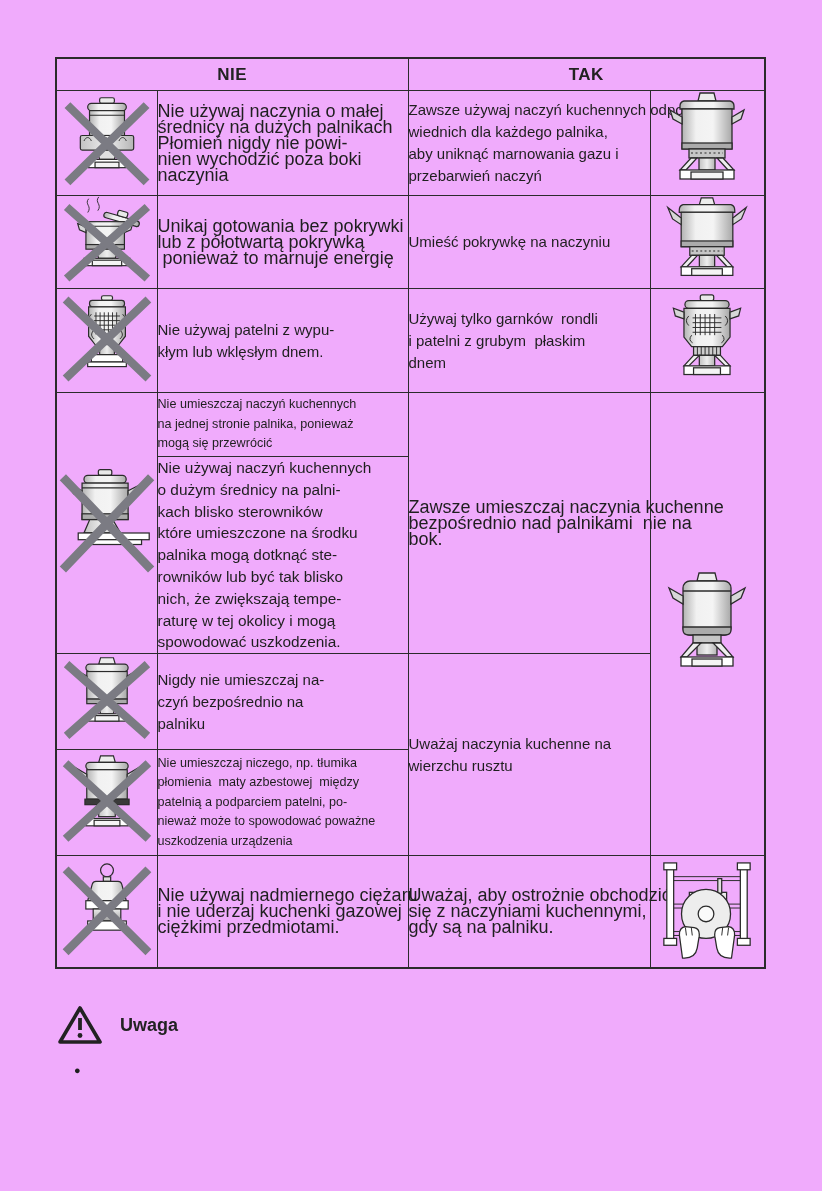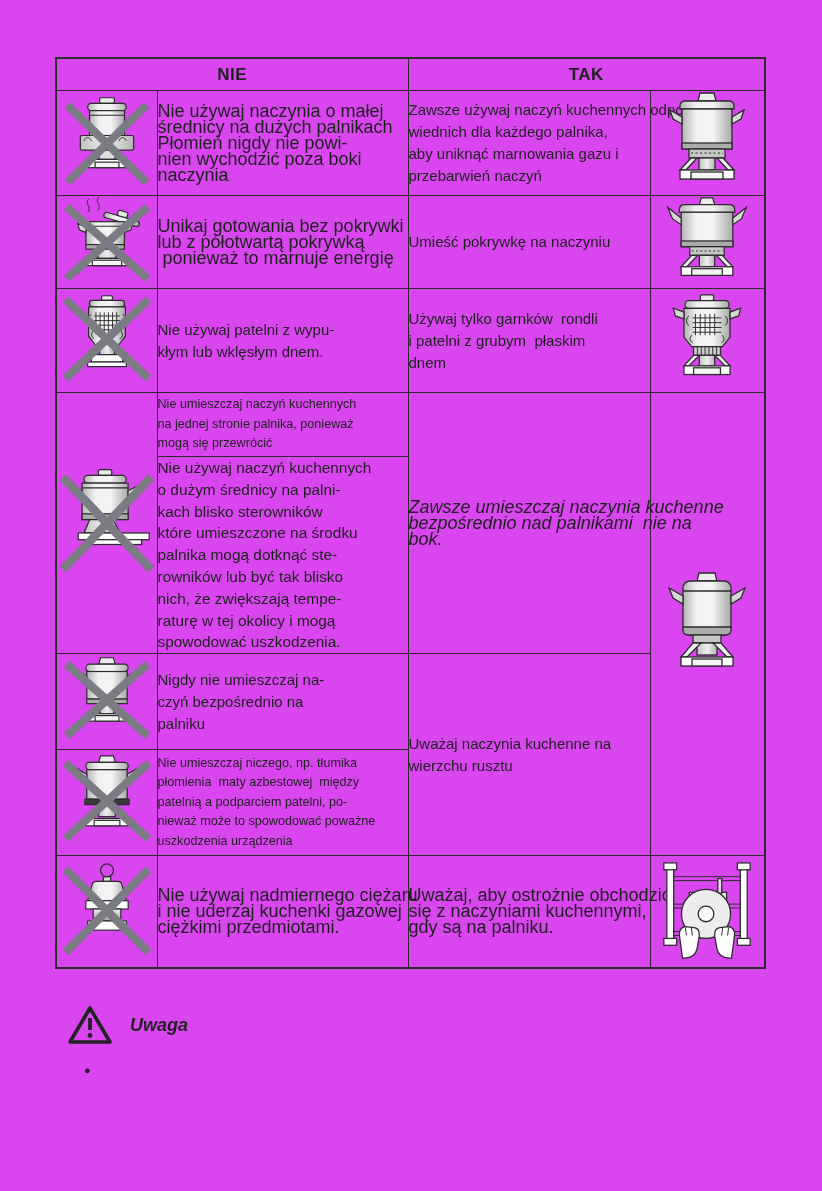--- a/index.html
+++ b/index.html
@@ -1,41 +1,41 @@
 <!DOCTYPE html>
 <html><head>
 <meta charset="utf-8">
 <style>
   html,body{margin:0;padding:0;background:#fff;}
   body{width:822px;height:1191px;position:relative;font-family:"Liberation Sans","DejaVu Sans",sans-serif;color:#1f1f1f;}
-  .page{position:absolute;inset:0;background:#d946ef;}
+  .page{position:absolute;inset:0;background:#f0abfc;}
 
   table.guide{position:absolute;left:55px;top:57px;width:709px;border-collapse:collapse;table-layout:fixed;}
   table.guide td,table.guide th{border:1px solid #2b2b2b;padding:0;vertical-align:middle;overflow:visible;}
   table.guide{border:2px solid #2b2b2b;}
   td.tak-div,th.tak-div{border-left:2px solid #2b2b2b;}
   th.hd{height:31px;font-size:17px;font-weight:bold;letter-spacing:.5px;text-align:center;color:#222;}
   td.ic{text-align:center;vertical-align:middle;}
   td.txt{white-space:pre;}
   td.nie-t{padding-left:16px;}
   td.tak-t{padding-left:12px;}
   .t-sm{font-size:12.6px;line-height:19.5px;}
   .t-md{font-size:18px;line-height:16px;}
   .t-lg{font-size:15px;line-height:22px;}
   .t-xl{font-size:15.4px;line-height:21.8px;margin-top:15px;}
   td.va-top{vertical-align:top;}
   td.pt8{padding-top:8px;}
-  td.pt64{padding-top:64px;font-style:italic;}
+  td.pt64{padding-top:64px;}
 
   .ico *{stroke:#2b2b2b;stroke-width:1.3;}
   .ico .x{stroke:#7b7b83;stroke-width:9;fill:none;stroke-linecap:butt;}
   .ico .thin{stroke-width:1;fill:none;}
   .ico .dots{stroke-dasharray:2 2.5;stroke-width:1.2;}
 
-  .note{position:absolute;left:68px;top:1005px;width:710px;font-style:italic;}
+  .note{position:absolute;left:58px;top:1005px;width:710px;}
   .note-head{display:flex;align-items:center;gap:18px;}
   .note-title{font-size:18px;font-weight:bold;color:#222;}
   .note-list{margin:14px 0 0 0;padding:0;list-style:none;}
   .note-item{display:flex;gap:10px;align-items:flex-start;padding-left:16px;}
   .note-item .dot{font-size:11px;line-height:22px;}
   .note-item .bt{white-space:pre;font-size:13.6px;line-height:23px;}
 </style>
 </head>
 <body>
 

